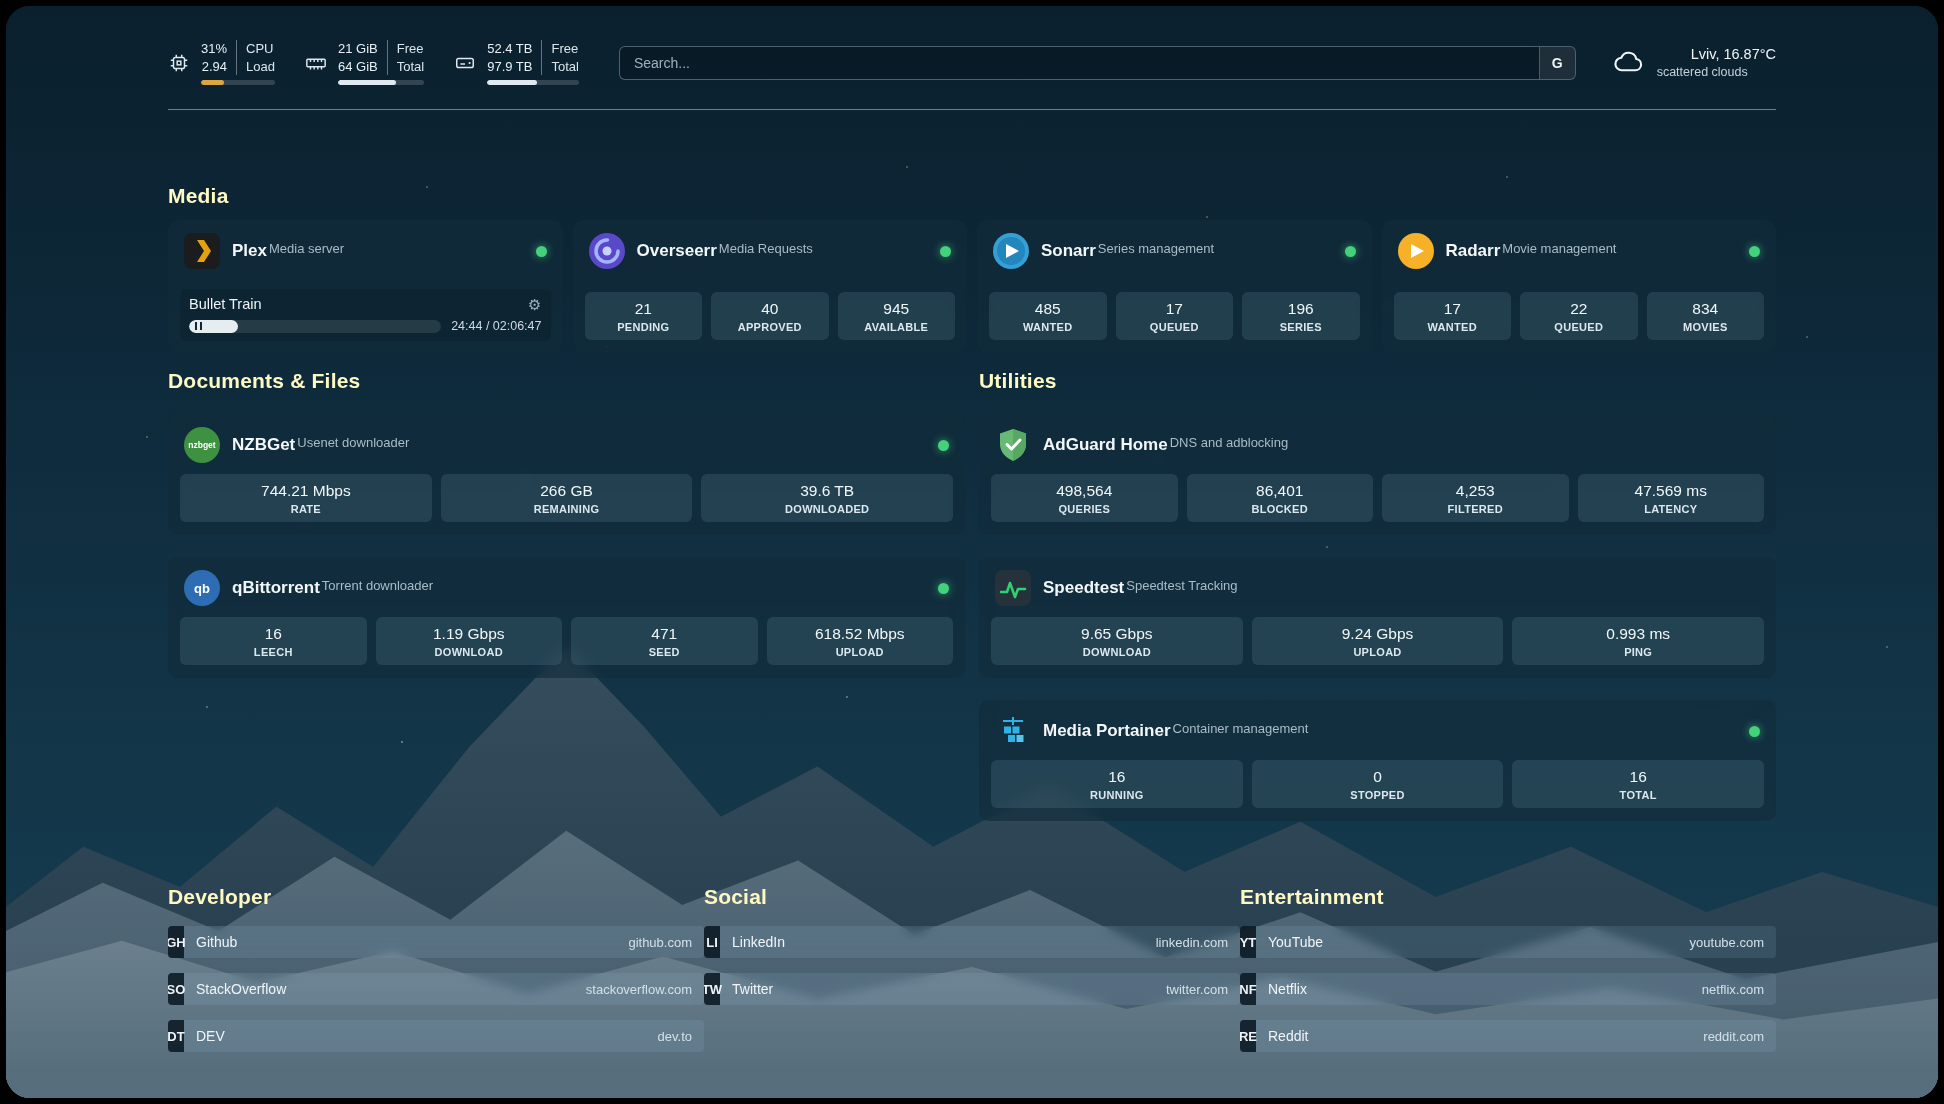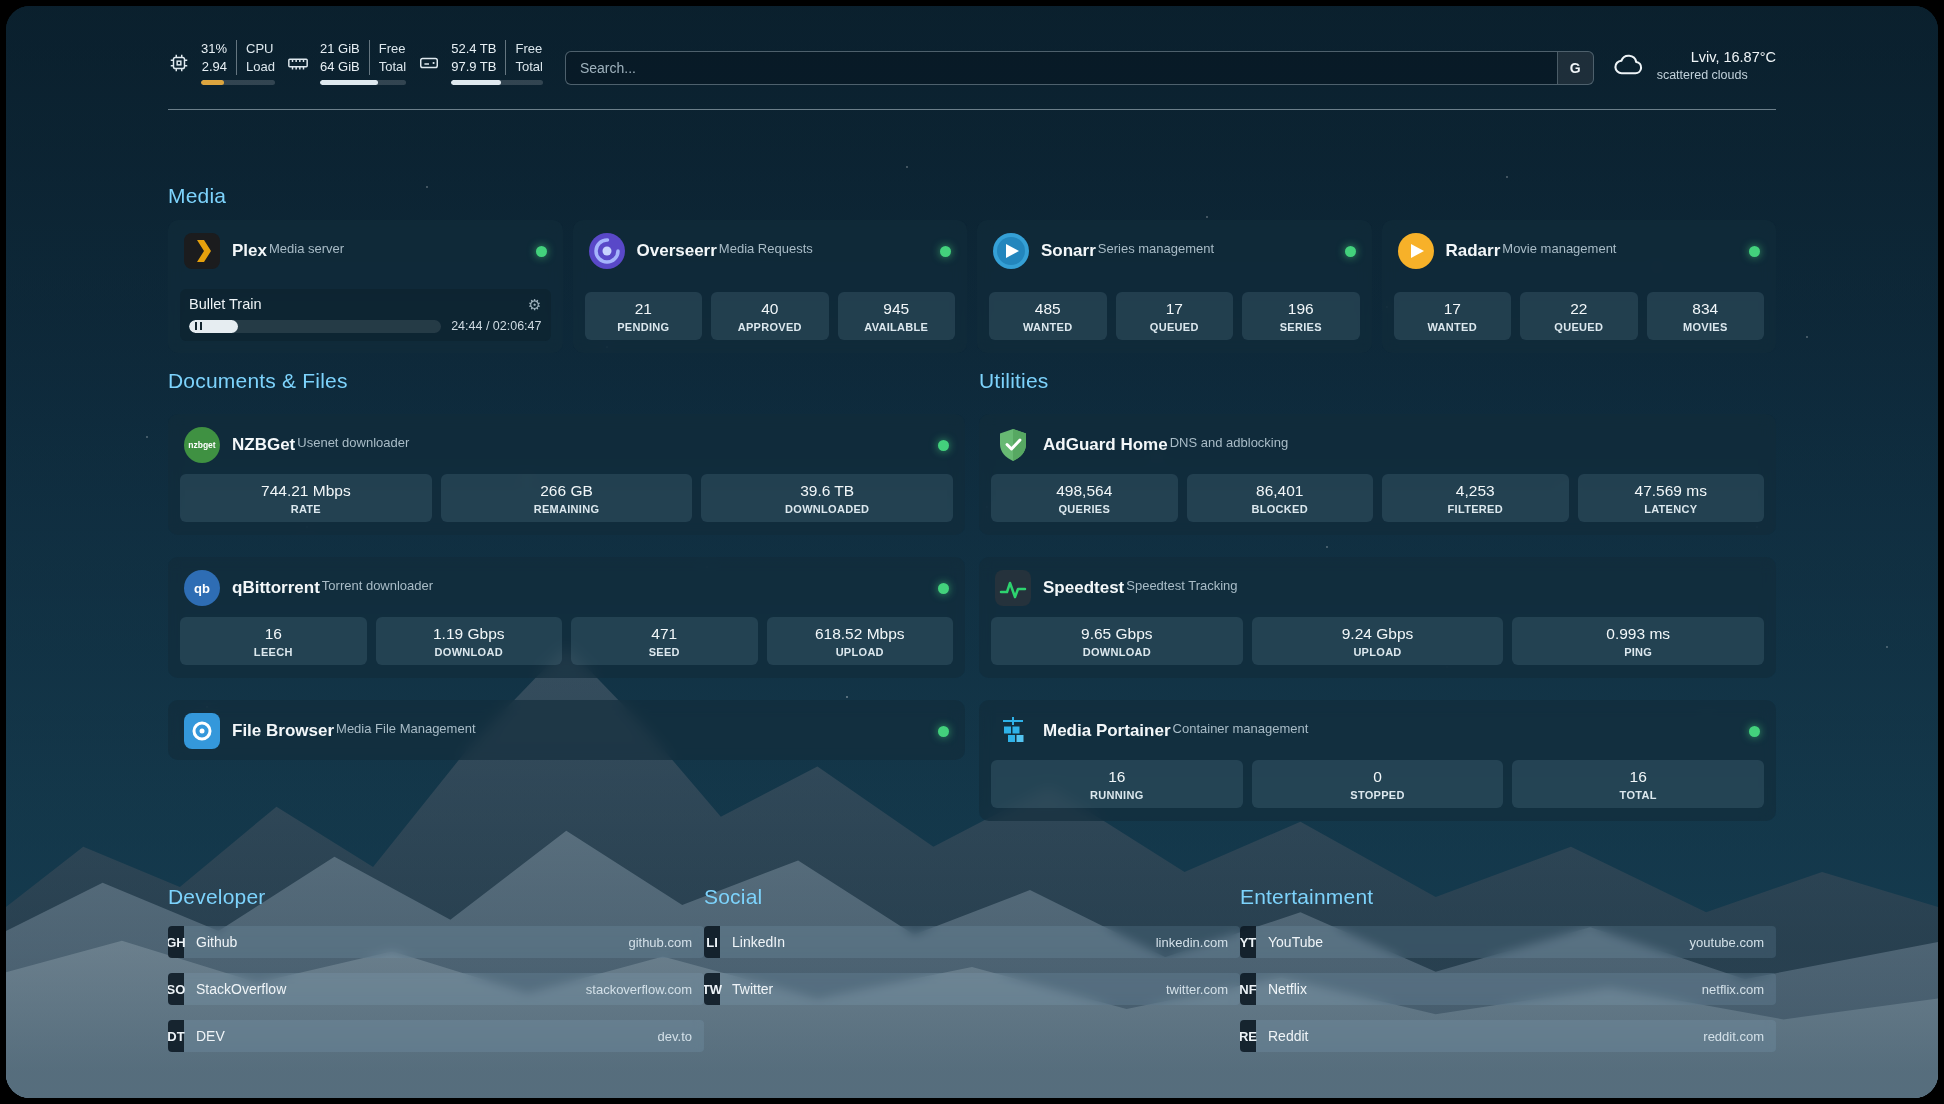--- a/index.html
+++ b/index.html
@@ -29,21 +29,21 @@
       1320px 540px 0 0 rgba(255,255,255,.3), 1560px 480px 0 0 rgba(255,255,255,.28),
       1750px 520px 0 0 rgba(255,255,255,.3), 200px 700px 0 0 rgba(255,255,255,.35),
       1880px 640px 0 0 rgba(255,255,255,.3), 140px 430px 0 0 rgba(255,255,255,.3),
       840px 690px 0 0 rgba(255,255,255,.4), 395px 735px 0 0 rgba(255,255,255,.45),
       1440px 660px 0 0 rgba(255,255,255,.3), 1700px 710px 0 0 rgba(255,255,255,.35); }
 
   
   .content { position:relative; z-index:2; padding:0 162px; }
 
   
-  .header { display:flex; align-items:flex-end; margin-top:34px; gap:12px; }
+  .header { display:flex; align-items:center; margin-top:34px; gap:30px; }
   .hw { display:flex; align-items:center; gap:11px; }
   .hw-icon { display:flex; }
   .hw-table { display:flex; font-size:13px; color:#e8f0f5; line-height:1.35; }
   .hw-vals { text-align:right; padding-right:9px; }
   .hw-labs { border-left:1px solid rgba(235,245,250,.4); padding-left:9px; color:#dbe6ec; }
   .hw-vals span, .hw-labs span { display:block; }
   .hw-bar { height:5px; margin-top:5px; border-radius:3px; background:rgba(255,255,255,.16); overflow:hidden; }
   .hw-fill { display:block; height:100%; border-radius:3px; background:#dfe9ef; }
   .hw-fill.cpu { background:#dca53f; }
 
@@ -56,21 +56,21 @@
     justify-content:center; color:#f0f5f8; font-size:14px; font-weight:700; cursor:pointer; }
 
   .weather { display:flex; align-items:center; gap:11px; }
   .weather-txt { line-height:1.4; }
   .weather-main { font-size:14.5px; color:#f0f5f8;margin-left:34px; }
   .weather-sub { font-size:12.5px; color:#c2d2db; }
 
   .header-divider { margin-top:24px; border-bottom:1px solid rgba(225,240,248,.45); }
 
   
-  .section-title { font-size:21px; font-weight:400; color:#7dd3fc; margin:0; letter-spacing:.2px; }
+  .section-title { font-size:21px; font-weight:700; color:#fef9c3; margin:0; letter-spacing:.2px; }
   .media-title { margin-top:74px; }
   .media-grid { display:grid; grid-template-columns:repeat(4,1fr); gap:10px; margin-top:12px; }
   .two-col { display:grid; grid-template-columns:1fr 1fr; gap:14px; margin-top:16px; }
   .col .section-title { margin-bottom:21px; }
   .col .card + .card { margin-top:22px; }
 
   
   .card { background:rgba(17,43,58,.62); border-radius:10px; backdrop-filter:blur(7px); cursor:pointer; }
   .media-card { min-height:133px; display:flex; flex-direction:column; justify-content:space-between; }
   .card-head { display:flex; align-items:center; gap:12px; padding:13px 16px 11px; }
@@ -398,36 +398,20 @@
               <div class="stat-v">471</div>
               <div class="stat-l">SEED</div>
             </div>
             <div class="stat">
               <div class="stat-v">618.52 Mbps</div>
               <div class="stat-l">UPLOAD</div>
             </div>
           </div>
         </div>
 
-        <div class="card">
-          <div class="card-head">
-            <span class="app-icon">
-              <svg viewBox="0 0 36 36" width="36" height="36">
-                  <rect width="36" height="36" rx="8" fill="#3498db"></rect>
-                  <circle cx="18" cy="18" r="8" fill="none" stroke="#fff" stroke-width="3"></circle>
-                  <circle cx="18" cy="18" r="2.5" fill="#fff"></circle>
-                </svg>
-            </span>
-            <div class="app-meta">
-              <div class="app-name">File Browser</div>
-              <div class="app-sub">Media File Management</div>
-            </div>
-            <span class="dot"></span>
-          </div>
-        </div>
       </div>
 
       <div class="col">
         <h2 class="section-title">Utilities</h2>
 
         <div class="card">
           <div class="card-head">
             <span class="app-icon">
               <svg viewBox="0 0 36 36" width="36" height="36">
                   <path d="M18 2l13 4.5V17c0 8-5.5 13.5-13 17C10.5 30.5 5 25 5 17V6.5z" fill="#67b973"></path>

